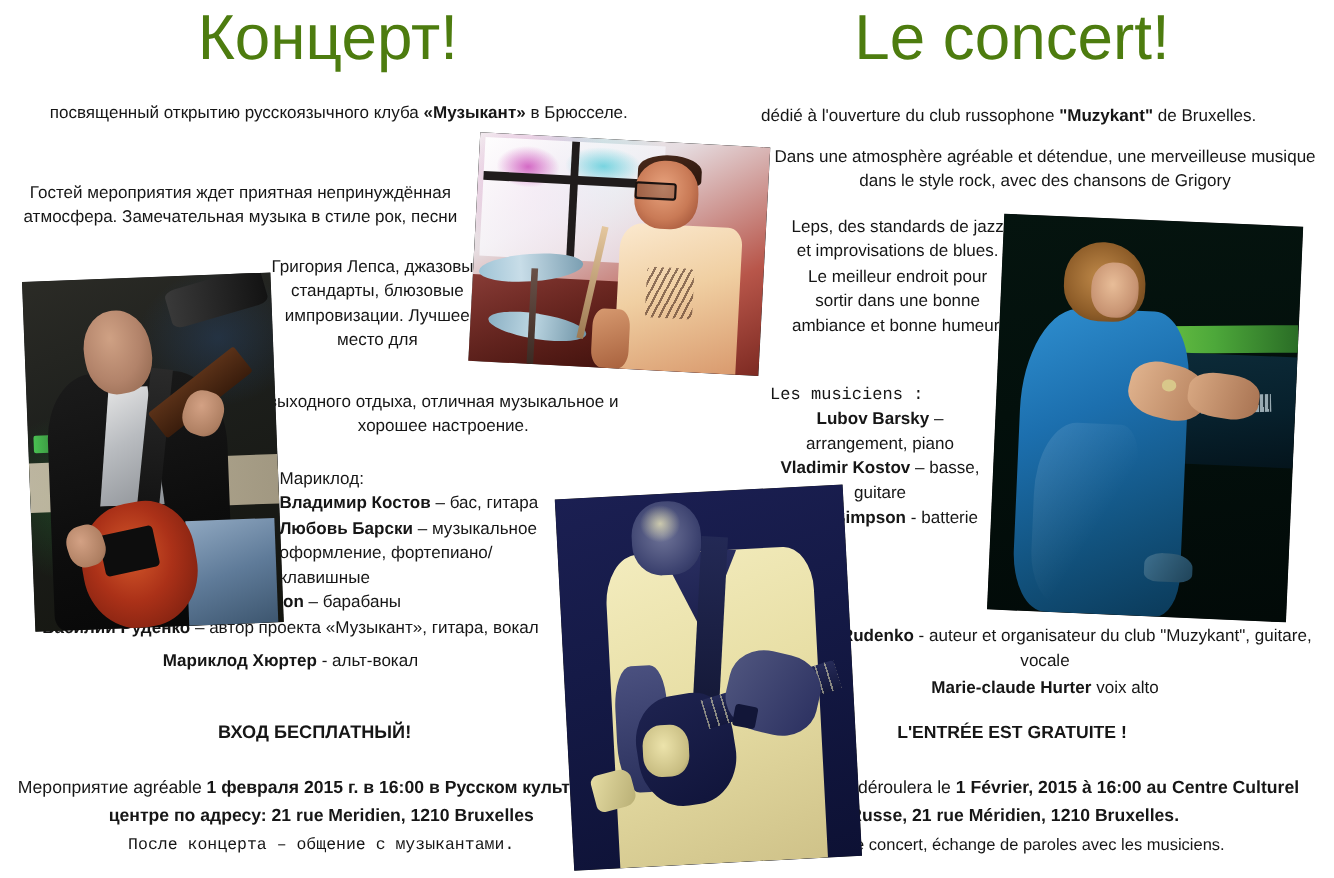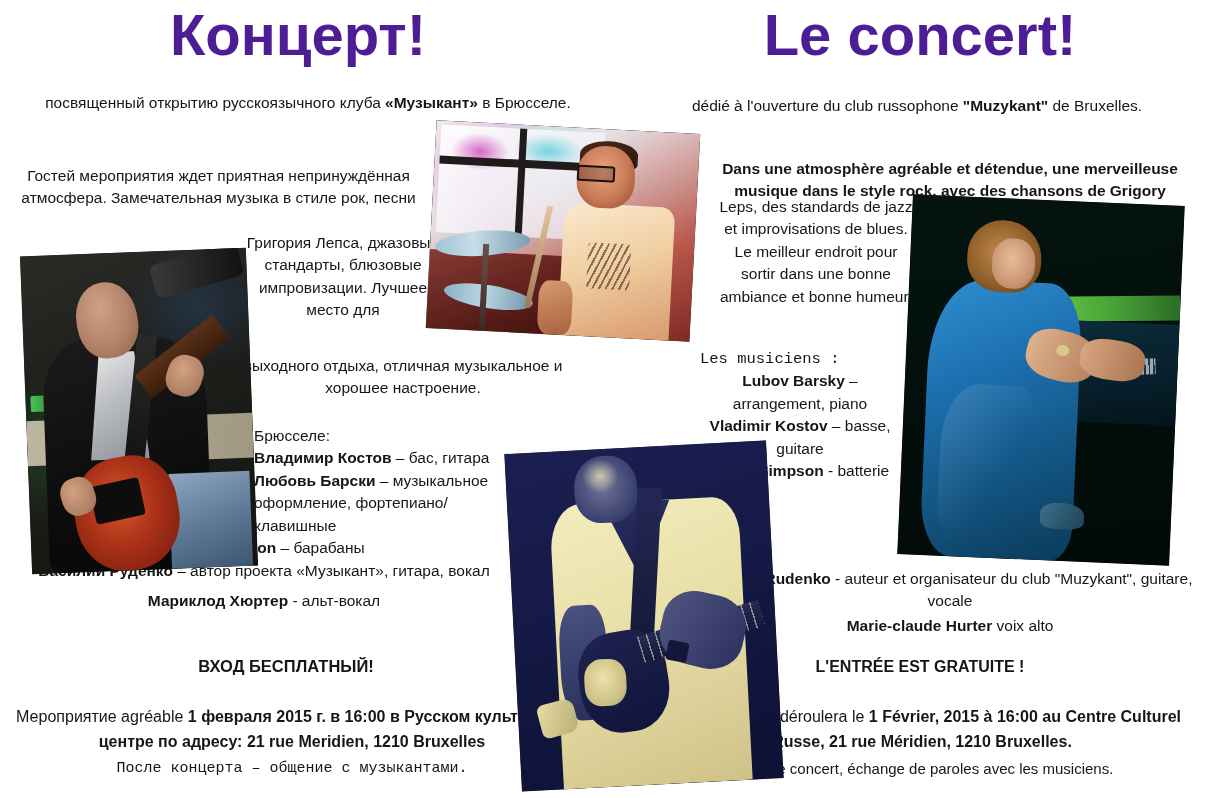--- a/index.html
+++ b/index.html
@@ -31,24 +31,24 @@
   .col-fr { left: 607px; }
 
   
   .title {
     position: absolute;
     top: 6px;
     left: 0;
     width: 100%;
     text-align: center;
     font-size: 58px;
-    font-weight: 700;
+    font-weight: 400;
     letter-spacing: 0px;
     line-height: 1.0;
-    color: #4c1d95;
+    color: #4d7c0f;
   }
   .col-ru .title { padding-right: 10px; box-sizing: border-box; }
   .col-fr .title { padding-left: 20px; box-sizing: border-box; }
 
   
   .tblock {
     position: absolute;
     text-align: center;
     font-size: 15.5px;
     line-height: 1.45;
@@ -114,24 +114,23 @@
   .ru-foot .small { font-size: 15px; font-weight: 400; font-family: Liberation Mono, monospace; }
 
   
   .fr-sub {
     top: 95px;
     left: 20px;
     width: 580px;
   }
   
   .fr-intro-wide {
-    top: 158px;
+    top: 132px;
     left: 100px;
     width: 510px;
-    font-weight: bold;
   }
   .fr-intro-narrow {
     top: 196px;
     left: 716px;
     width: 200px;
   }
   
   .fr-musicians {
     top: 348px;
     left: 700px;
@@ -574,21 +573,21 @@
       <span>посвященный открытию русскоязычного клуба </span><b>«Музыкант»</b><span> в Брюсселе.</span>
     </div>
 
     <div class="tblock ru-intro">Гостей мероприятия ждет приятная непринуждённая атмосфера. Замечательная музыка в стиле рок, песни</div>
 
     <div class="tblock ru-mid">Григория Лепса, джазовые стандарты, блюзовые импровизации. Лучшее место для</div>
 
     <div class="tblock ru-mid2">выходного отдыха, отличная музыкальное и хорошее настроение.</div>
 
     <div class="tblock ru-musicians">
-      <div class="lead" style="margin-left:246px; text-align:left;">Брюсселе:</div>
+      <div class="lead" style="margin-left:246px; text-align:left;">Мариклод:</div>
       <div class="ru-m-line ru-m-2"><b>Владимир Костов </b><span> – бас, гитара</span></div>
       <div class="ru-m-line ru-m-1"><b>Любовь Барски</b><span> – музыкальное оформление, фортепиано/ клавишные</span></div>
       <div class="ru-m-line ru-m-3"><b>Myles Simpson</b><span> – барабаны</span></div>
       <div class="ru-m-line ru-m-4"><b>Василий Руденко</b><span> – автор проекта «Музыкант», гитара, вокал</span></div>
       <div class="ru-m-line ru-m-5" style="margin-top:8px;"><b>Мариклод Хюртер</b><span> - альт-вокал</span></div>
     </div>
 
     <div class="tblock ru-free">ВХОД БЕСПЛАТНЫЙ!</div>
 
     <div class="tblock ru-foot">

